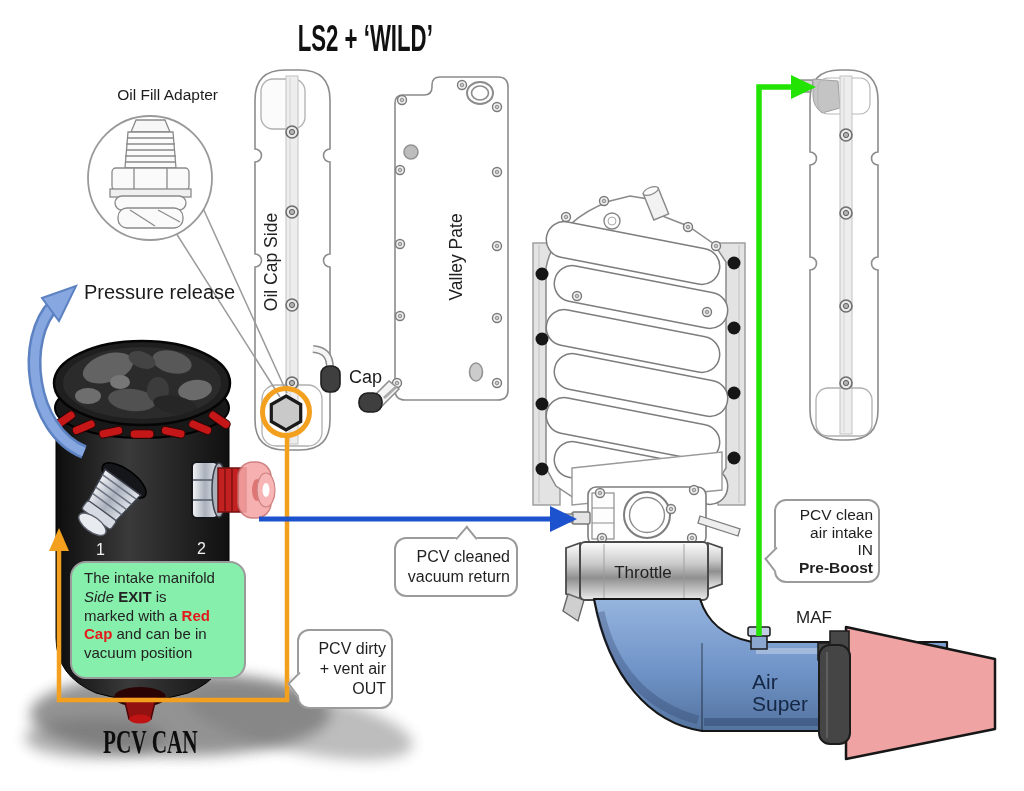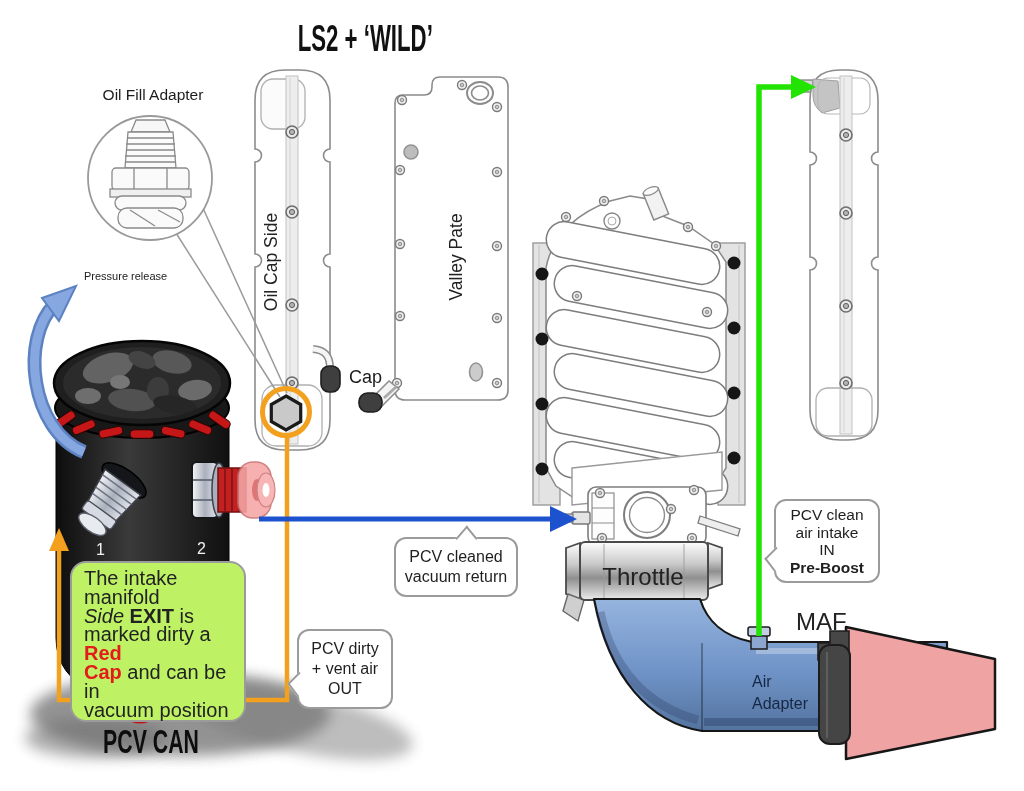--- a/index.html
+++ b/index.html
@@ -3,43 +3,43 @@
 <meta charset="utf-8">
 <style>
   html,body{margin:0;padding:0;background:#fff;}
   #stage{position:relative;width:1024px;height:791px;background:#ffffff;overflow:hidden;
          font-family:"Liberation Sans",sans-serif;}
   #art{position:absolute;left:0;top:0;z-index:1;}
   .txt{position:absolute;z-index:2;color:#1c1c1c;white-space:nowrap;}
   .title{font-size:30px;font-weight:800;color:#111;transform:scale(0.74,1.22);transform-origin:center;
          letter-spacing:0px;}
   .titlewrap{left:252px;top:22px;width:226px;text-align:center;}
-  .pcvcanwrap{left:88px;top:726px;width:110px;text-align:center;}
+  .pcvcanwrap{left:88px;top:726px;width:110px;text-align:center;font-family:Liberation Serif, serif;}
   .pcvcan{font-size:28px;font-weight:800;color:#0d0d0d;transform:scale(0.76,1.2);transform-origin:center;}
   .rot{transform-origin:center;}
-  .note{position:absolute;z-index:2;left:70px;top:561px;width:148px;background:#bef264;
-        border:2px solid #9b9b9b;border-radius:16px;padding:6px 12px 1px 12px;
-        font-size:20px;line-height:18.8px;color:#222;}
+  .note{position:absolute;z-index:2;left:70px;top:561px;width:148px;background:#86efac;
+        border:2px solid #9b9b9b;border-radius:16px;padding:6px 12px 14px 12px;
+        font-size:15px;line-height:18.8px;color:#222;}
   .note .red{color:#e31b1b;font-weight:bold;}
   .bubble{position:absolute;z-index:2;background:#fff;border:2px solid #9b9b9b;border-radius:12px;
-          text-align:center;color:#1f1f1f;}
+          text-align:right;color:#1f1f1f;}
   .b-dirty{left:297px;top:629px;width:82px;padding:8px 5px;font-size:16px;line-height:20px;}
   .b-cleaned{left:394px;top:537px;width:108px;padding:8px 6px;font-size:16px;line-height:20px;}
   .b-cleanin{left:774px;top:499px;width:92px;padding:5px 5px;font-size:15.5px;line-height:17.5px;}
   .tail{position:absolute;width:15px;height:15px;background:#fff;z-index:3;}
   .tail-up{top:-9.5px;left:62px;transform:rotate(51deg) skewX(10deg);
            border-left:2px solid #9b9b9b;border-top:2px solid #9b9b9b;}
   .tail-left-b{left:-9.5px;bottom:14px;transform:rotate(45deg) skewY(8deg);
            border-left:2px solid #9b9b9b;border-bottom:2px solid #9b9b9b;}
   .tail-left-m{left:-9.5px;top:50px;transform:rotate(45deg) skewY(8deg);
            border-left:2px solid #9b9b9b;border-bottom:2px solid #9b9b9b;}
   .lab{font-size:16px;}
   .white{color:#f2f2f2;}
-  .big{font-size:24px;color:#222;}
-  .airintake{font-size:16px;line-height:21.5px;color:#152744;}
+  .big{font-size:17px;color:#222;}
+  .airintake{font-size:21px;line-height:21.5px;color:#152744;}
 </style>
 </head>
 <body>
 
 <div id="stage">
 
 <svg id="art" width="1024" height="791" viewBox="0 0 1024 791">
 <defs>
   <linearGradient id="gradCan" x1="0" y1="0" x2="1" y2="0">
     <stop offset="0" stop-color="#0d0d0d"></stop>
@@ -321,37 +321,37 @@
 <g>
   <polyline points="759,636 759,87 793,87" fill="none" stroke="#23E303" stroke-width="5.5"></polyline>
   <polygon points="791,75 816,87 791,99" fill="#23E303"></polygon>
 </g>
 </svg>
 
 <div class="txt titlewrap">
   <span class="title" style="display:inline-block">LS2 + ‘WILD’</span>
 </div>
 
-<div class="txt lab" style="left:88px;top:86px;width:130px;text-align:center;font-size:15.5px">Oil Fill Adapter</div>
-
-<div class="txt" style="left:84px;top:270px;font-size:11px">Pressure release</div>
+<div class="txt lab" style="left:88px;top:86px;width:130px;text-align:right;font-size:15.5px">Oil Fill Adapter</div>
+
+<div class="txt" style="left:84px;top:281px;font-size:20px">Pressure release</div>
 
 <div class="txt rot" style="left:0;top:0;font-size:17.5px;color:#222;transform:translate(271px,262px) translate(-50%,-50%) rotate(-90deg)">Oil Cap Side</div>
 
 <div class="txt rot" style="left:0;top:0;font-size:17.5px;color:#222;transform:translate(456px,257px) translate(-50%,-50%) rotate(-90deg)">Valley Pate</div>
 
 <div class="txt" style="left:349px;top:367px;font-size:18px">Cap</div>
 
 <div class="txt white" style="left:96px;top:541px;font-size:16px">1</div>
 <div class="txt white" style="left:197px;top:540px;font-size:16px">2</div>
 
 <div class="note">
   <span>The intake manifold</span><br>
   <i>Side </i><b>EXIT</b><span> is</span><br>
-  <span>marked dirty a </span><span class="red">Red</span><br>
+  <span>marked with a </span><span class="red">Red</span><br>
   <span class="red">Cap</span><span> and can be in</span><br>
   <span>vacuum position</span>
 </div>
 
 <div class="bubble b-cleaned">
   <span class="tail tail-up"></span>
   <span>PCV cleaned</span><br>
   <span>vacuum return</span>
 </div>
 
@@ -373,16 +373,16 @@
 <div class="txt pcvcanwrap">
   <span class="pcvcan" style="display:inline-block">PCV CAN</span>
 </div>
 
 <div class="txt big" style="left:590px;top:563px;width:106px;text-align:center">Throttle</div>
 
 <div class="txt big" style="left:796px;top:608px">MAF</div>
 
 <div class="txt airintake" style="left:752px;top:671px">
   <span>Air</span><br>
-  <span>Adapter</span>
+  <span>Super</span>
 </div>
 
 </div>
 
 </body></html>

